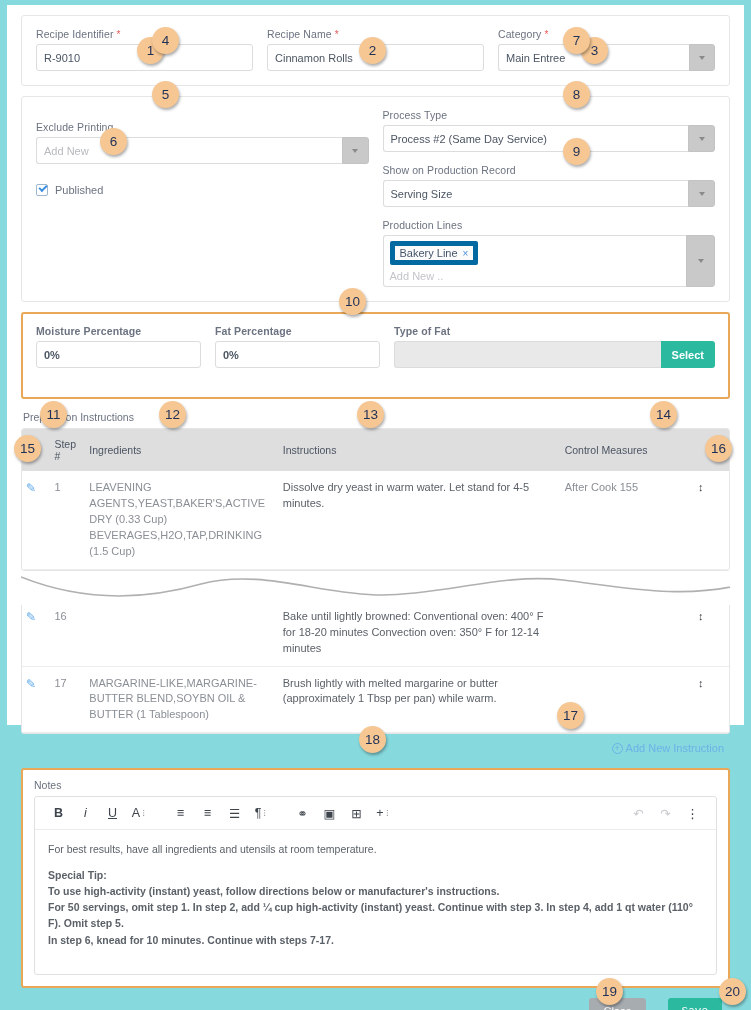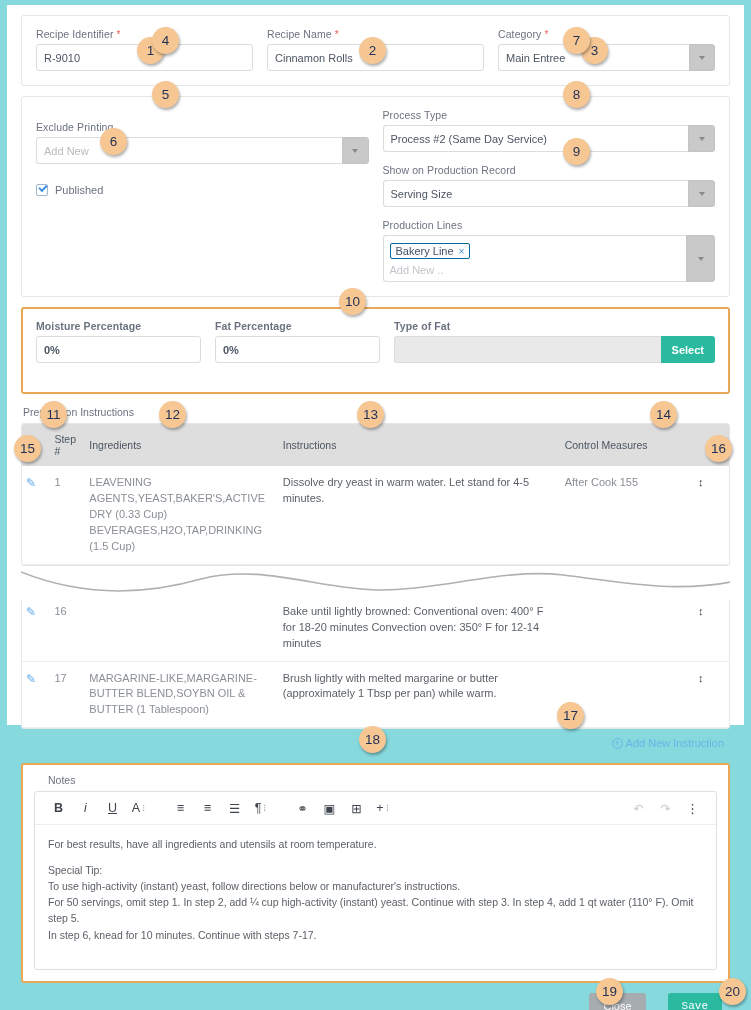--- a/index.html
+++ b/index.html
@@ -68,21 +68,21 @@
   .cbl { font-size:11px; color:#6b7280; }
   
   .msel { display:flex; width:100%; }
   .mbox {
     flex:1; border:1px solid #dcdcdc; border-right:none;
     border-radius:3px 0 0 3px; background:#fff;
     padding:5px 6px 4px 6px; min-height:47px;
   }
   .chip {
     display:inline-flex; align-items:center; gap:5px;
-    border:1px solid #0369a1; border-radius:2px; background:#fbfbfb;
+    border:5px solid #0369a1; border-radius:2px; background:#fbfbfb;
     padding:1px 5px; font-size:11px; color:#44546b;
   }
   .chip .x { color:#4a90d9; font-size:10px; }
   .mph { font-size:11px; color:#c2c5ca; margin-top:5px; }
   .mcaret {
     width:29px; background:#c9c9c9; border:1px solid #c3c3c3;
     border-radius:0 3px 3px 0; display:flex;
     align-items:center; justify-content:center;
   }
   .mcaret i {
@@ -134,21 +134,21 @@
     width:27px;height:22px; display:flex; align-items:center;
     justify-content:center; font-size:12.5px; color:#3e444c;
   }
   .tb.gr { color:#c8ccd1; }
   .gap { width:14px; }
   .edbody {
     padding:11px 13px; font-size:10.5px; color:#5b6168;
     line-height:1.55; height:144px;
   }
   .edbody p { margin:0 0 9px 0; }
-  .edbody .blk { margin:0; }
+  .edbody .blk { margin:0;font-weight:bold; }
   .ftr { display:flex; justify-content:flex-end; gap:22px; margin:8px 22px 0 0; }
   .btn {
     font-size:11px; color:#fff; border-radius:3px;
     padding:0 14px; height:25px; display:flex; align-items:center;
   }
   .btn.close { background:#a7acb1; }
   .btn.save { background:#2bb9a0;font-family:Liberation Mono, monospace; }
 </style>
 </head>
 <body>
@@ -344,21 +344,21 @@
   <div class="badge" style="left:7px;top:430px;">15</div>
   <div class="badge" style="left:698px;top:430px;">16</div>
 
   <div class="addlink">
     <span class="plus">+</span>
     <span>Add New Instruction</span>
   </div>
   <div class="badge" style="left:550px;top:697px;">17</div>
 
   <div class="card hl" style="margin-top:14px; padding:9px 11px 11px 11px;">
-    <div class="seclbl" style="margin-left:14px;">Notes</div>
+    <div class="seclbl" style="margin-left:0;">Notes</div>
     <div class="edbox">
       <div class="edbar">
         <span class="tb" style="font-weight:bold;">B</span>
         <span class="tb" style="font-style:italic;">i</span>
         <span class="tb" style="text-decoration:underline;">U</span>
         <span class="tb">
             <span>A</span>
             <span style="font-size:7px;">⋮</span>
           </span>
         <span class="gap"></span>

